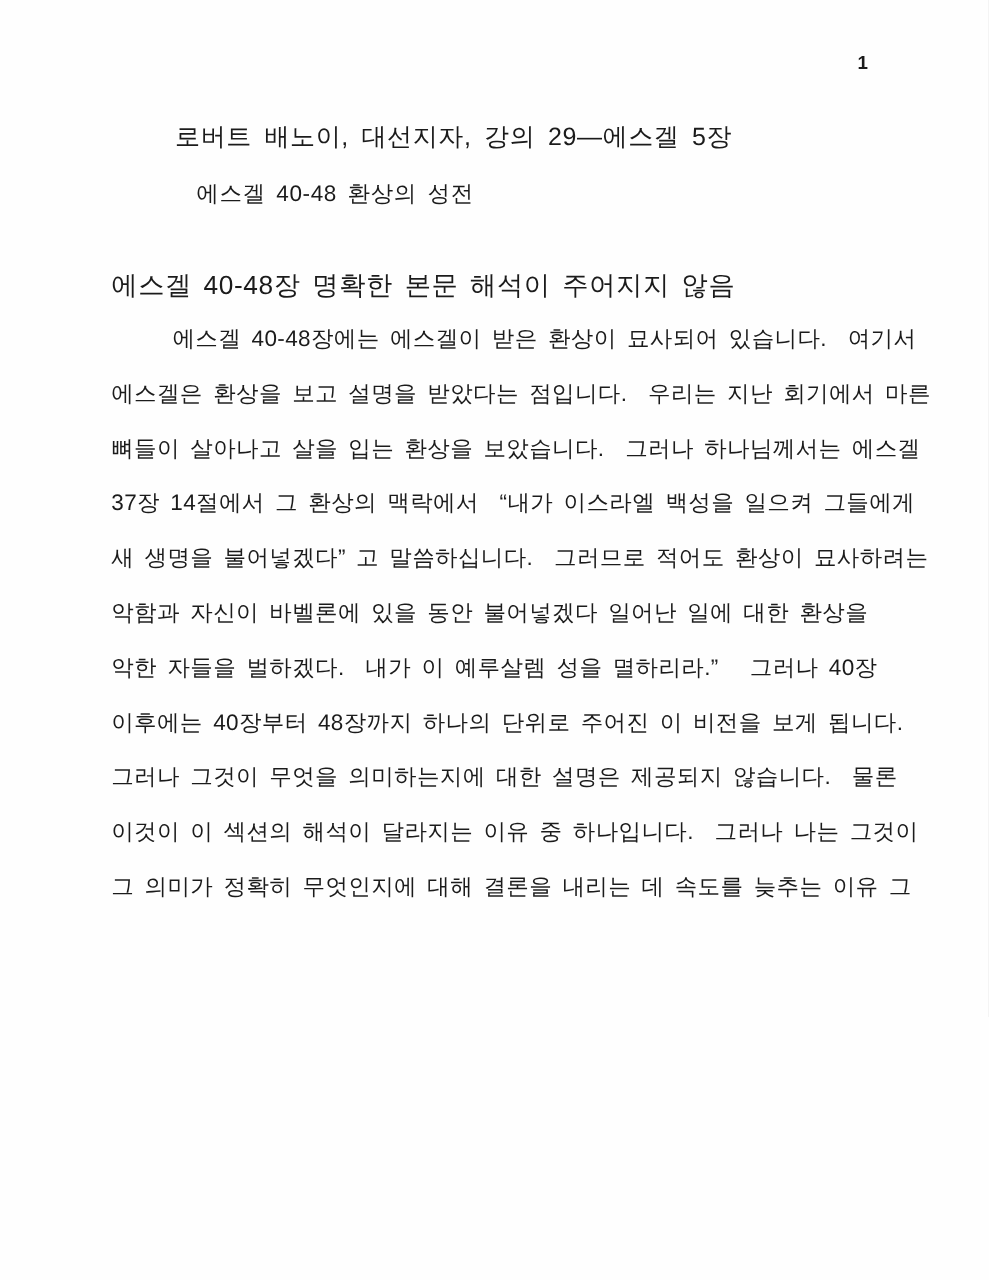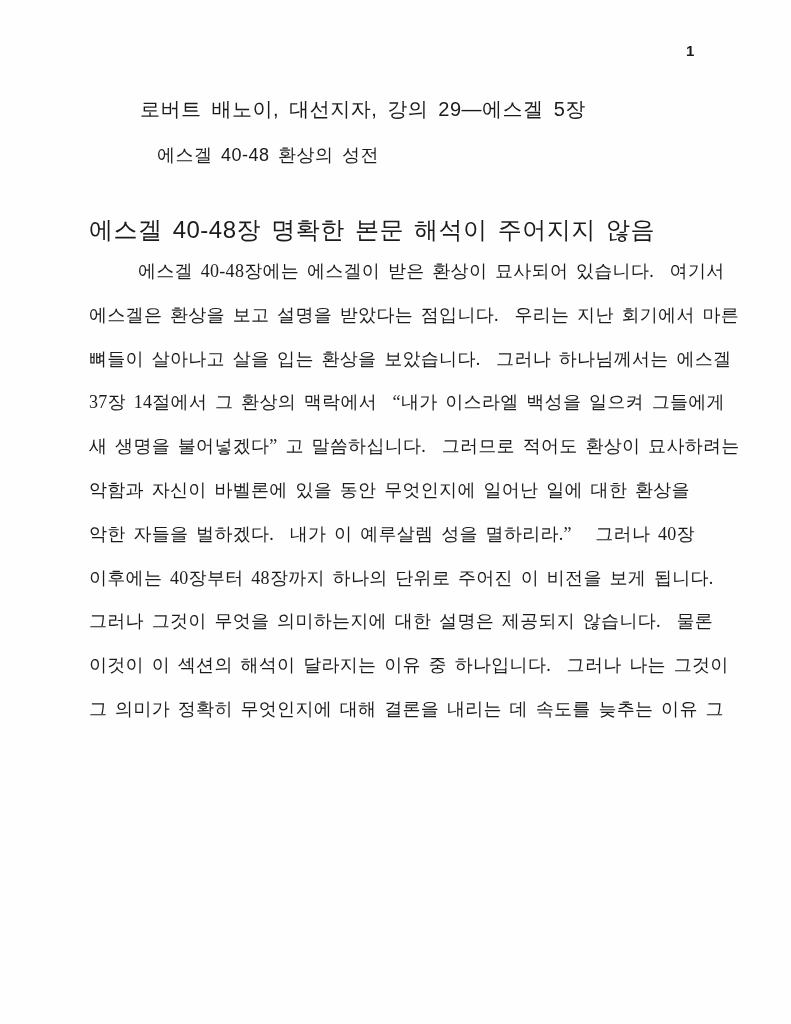--- a/index.html
+++ b/index.html
@@ -42,34 +42,33 @@
     font-size: 18px;
     letter-spacing: 0.5px;
     word-spacing: 3px;
     white-space: pre;
     margin-left: 19px;
   }
   .section-heading {
     position: absolute;
     top: 214px;
     left: 89px;
-    font-size: 24px;
+    font-size: 21px;
     letter-spacing: 0.5px;
     word-spacing: 3px;
     white-space: pre;
   }
   .body-text {
     position: absolute;
     top: 250px;
     left: 89px;
     width: 650px;
     font-size: 18px;
     letter-spacing: 0.3px;
     word-spacing: 3px;
-    font-family: Liberation Serif, serif;
   }
   .body-line {
     line-height: 43.8px;
     height: 43.8px;
     white-space: pre;
   }
   .body-line.indent {
     padding-left: 49px;
   }
 </style>
@@ -85,21 +84,21 @@
   <div class="doc-subtitle">에스겔 40-48 환상의 성전</div>
 
   <div class="section-heading">에스겔 40-48장 명확한 본문 해석이 주어지지 않음</div>
 
   <div class="body-text">
     <div class="body-line indent">에스겔 40-48장에는 에스겔이 받은 환상이 묘사되어 있습니다.  여기서</div>
     <div class="body-line">에스겔은 환상을 보고 설명을 받았다는 점입니다.  우리는 지난 회기에서 마른</div>
     <div class="body-line">뼈들이 살아나고 살을 입는 환상을 보았습니다.  그러나 하나님께서는 에스겔</div>
     <div class="body-line">37장 14절에서 그 환상의 맥락에서  “내가 이스라엘 백성을 일으켜 그들에게</div>
     <div class="body-line">새 생명을 불어넣겠다” 고 말씀하십니다.  그러므로 적어도 환상이 묘사하려는</div>
-    <div class="body-line">악함과 자신이 바벨론에 있을 동안 무엇인지에 일어난 일에 대한 환상을</div>
+    <div class="body-line">악함과 자신이 바벨론에 있을 동안 불어넣겠다 일어난 일에 대한 환상을</div>
     <div class="body-line">악한 자들을 벌하겠다.  내가 이 예루살렘 성을 멸하리라.”   그러나 40장</div>
     <div class="body-line">이후에는 40장부터 48장까지 하나의 단위로 주어진 이 비전을 보게 됩니다.</div>
     <div class="body-line">그러나 그것이 무엇을 의미하는지에 대한 설명은 제공되지 않습니다.  물론</div>
     <div class="body-line">이것이 이 섹션의 해석이 달라지는 이유 중 하나입니다.  그러나 나는 그것이</div>
     <div class="body-line">그 의미가 정확히 무엇인지에 대해 결론을 내리는 데 속도를 늦추는 이유 그</div>
   </div>
 
 </div>
 
 </body></html>

